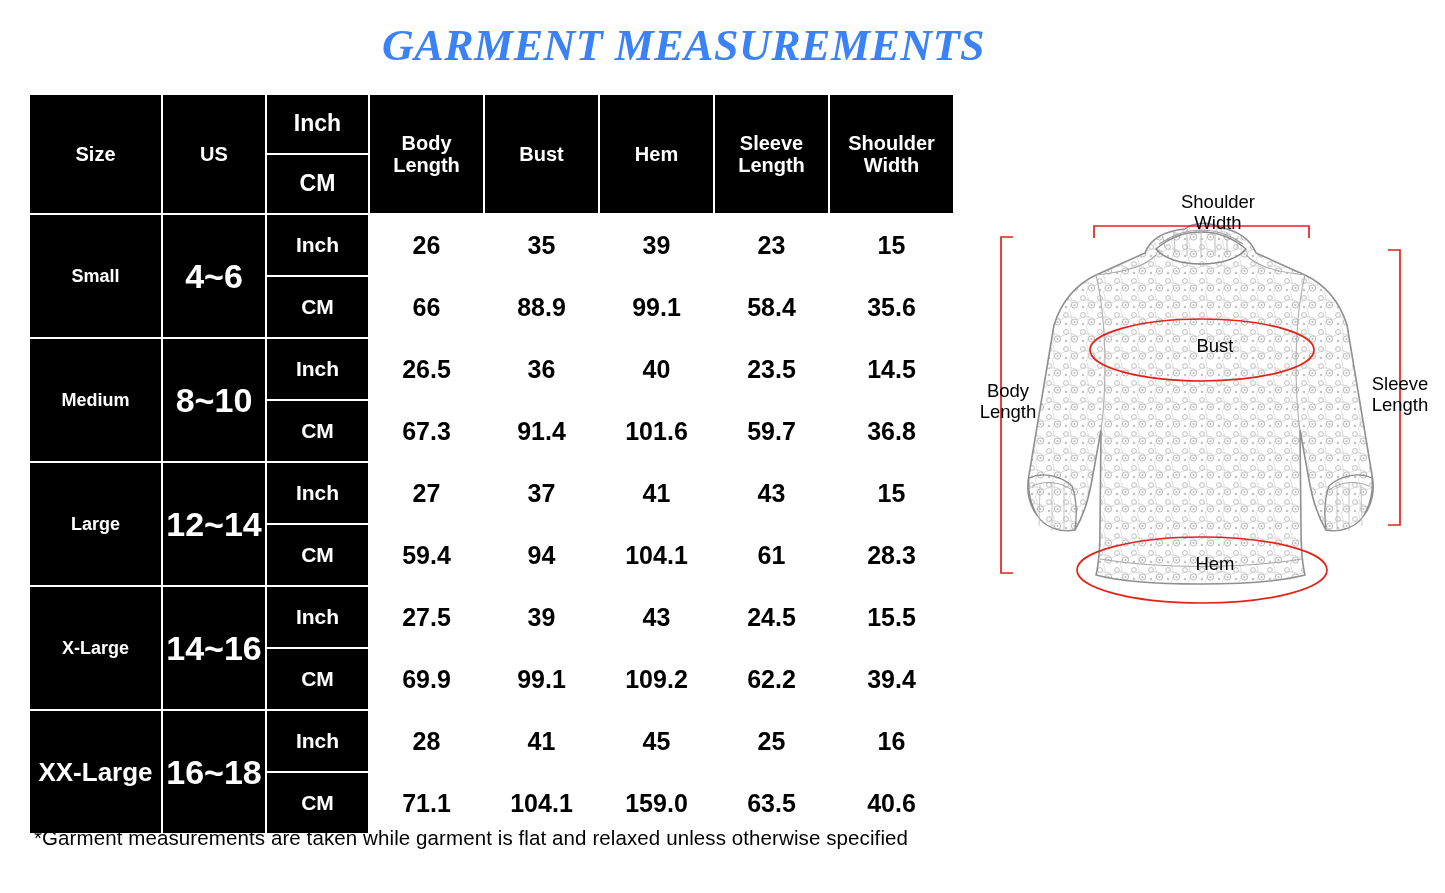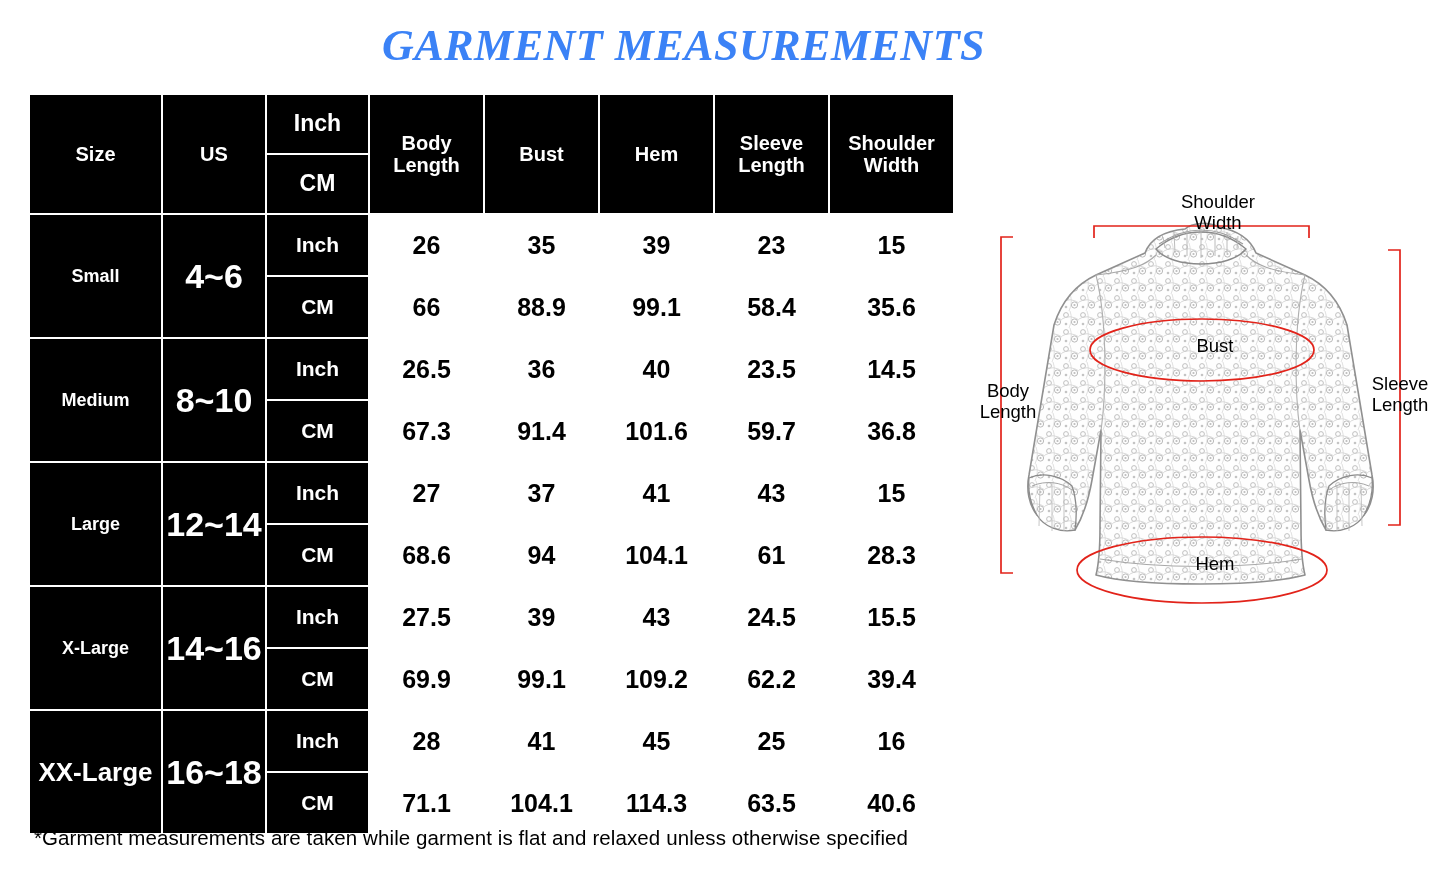--- a/index.html
+++ b/index.html
@@ -213,21 +213,21 @@
       <td class="uscell" rowspan="2">12~14</td>
       <td class="unitcell">Inch</td>
       <td class="valcell">27</td>
       <td class="valcell">37</td>
       <td class="valcell">41</td>
       <td class="valcell">43</td>
       <td class="valcell">15</td>
     </tr>
     <tr>
       <td class="unitcell">CM</td>
-      <td class="valcell">68.6</td>
+      <td class="valcell">59.4</td>
       <td class="valcell">94</td>
       <td class="valcell">104.1</td>
       <td class="valcell">61</td>
       <td class="valcell">28.3</td>
     </tr>
 
     <tr>
       <td class="sizecell" rowspan="2">X-Large</td>
       <td class="uscell" rowspan="2">14~16</td>
       <td class="unitcell">Inch</td>
@@ -253,21 +253,21 @@
       <td class="valcell">28</td>
       <td class="valcell">41</td>
       <td class="valcell">45</td>
       <td class="valcell">25</td>
       <td class="valcell">16</td>
     </tr>
     <tr>
       <td class="unitcell">CM</td>
       <td class="valcell">71.1</td>
       <td class="valcell">104.1</td>
-      <td class="valcell">114.3</td>
+      <td class="valcell">159.0</td>
       <td class="valcell">63.5</td>
       <td class="valcell">40.6</td>
     </tr>
   </tbody>
 </table>
 
 <div id="footnote">*Garment measurements are taken while garment is flat and relaxed unless otherwise specified</div>
 
 <div id="diagram">
   <svg width="480" height="430" viewBox="0 0 480 430" xmlns="http://www.w3.org/2000/svg">

